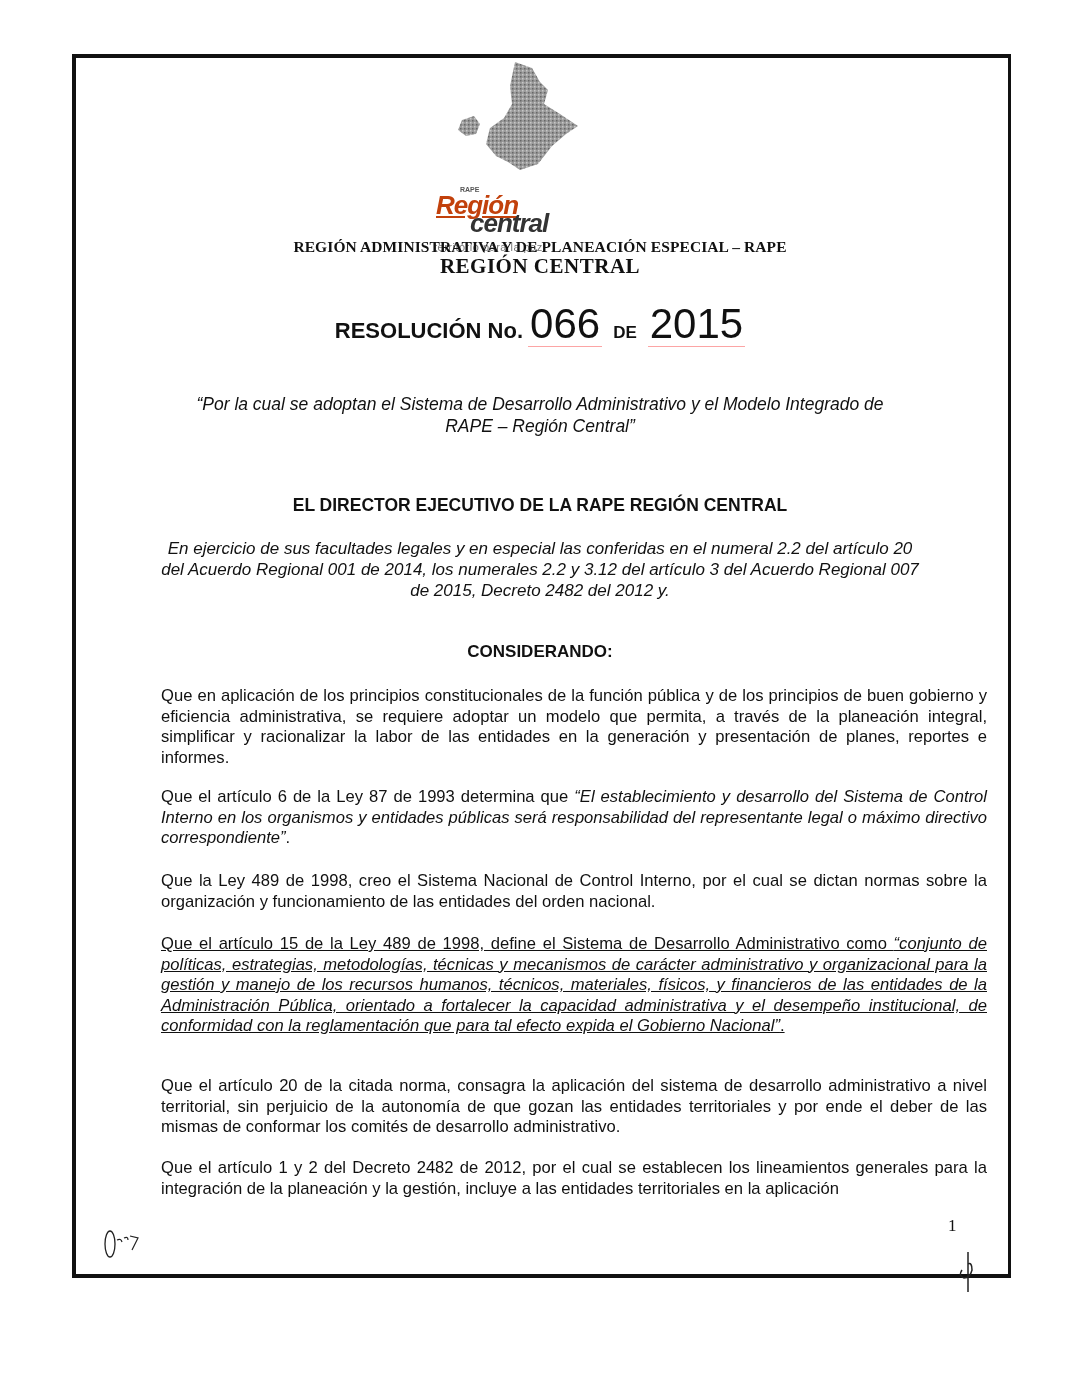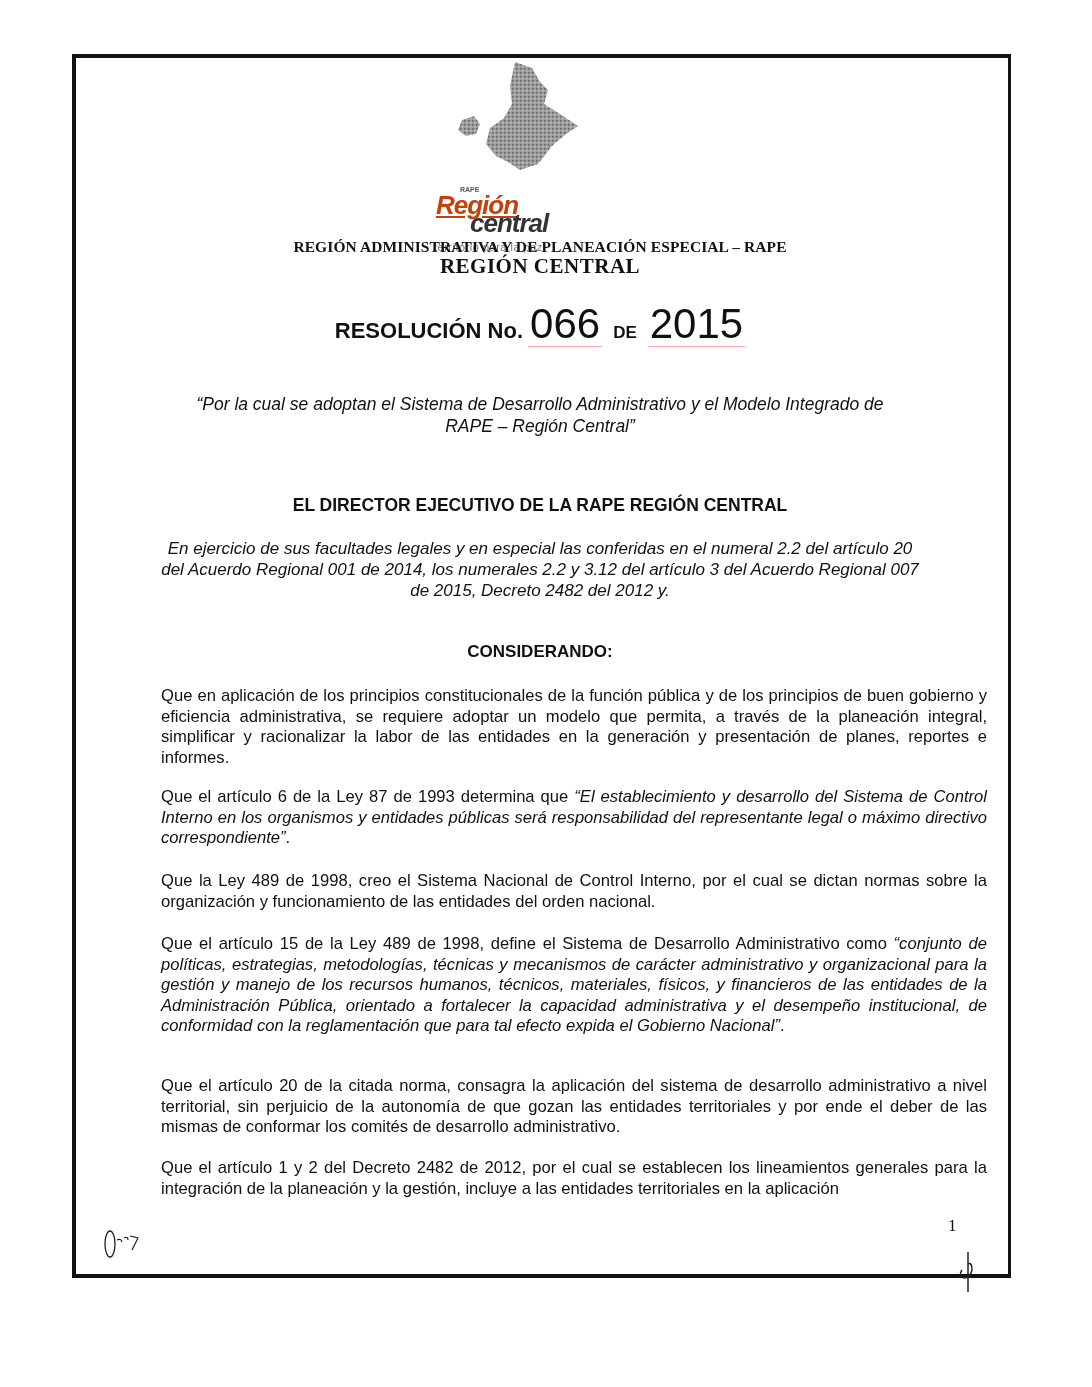--- a/index.html
+++ b/index.html
@@ -20,21 +20,21 @@
   .resol .de { font-size:17px; margin:0 6px; }
   .subtitle { top:393px; font:italic 17.5px/22px "Liberation Sans", sans-serif; }
   .director { top:495px; font:bold 17.5px "Liberation Sans", sans-serif; }
   .facultades { top:538px; font:italic 17px/21px "Liberation Sans", sans-serif; }
   .considerando { top:642px; font:bold 17px "Liberation Sans", sans-serif; }
   .para { position:absolute; left:131px; width:826px; font:16.6px/20.5px "Liberation Sans", sans-serif; text-align:justify;margin-left:30px; }
   .para i { font-style:italic; }
   .p1 { top:686px; }
   .p2 { top:787px; }
   .p3 { top:871px; }
-  .p4 { top:934px; }
+  .p4 { top:934px;text-decoration:underline; }
   .p5 { top:1076px; }
   .p6 { top:1158px; }
   .pagenum { position:absolute; left:948px; top:1216px; font:17px "Liberation Serif", serif; }
   .mark1 { position:absolute; left:100px; top:1226px; }
   .mark2 { position:absolute; left:956px; top:1250px; }
 </style>
 </head>
 <body>
 
 <div class="frame"></div>

